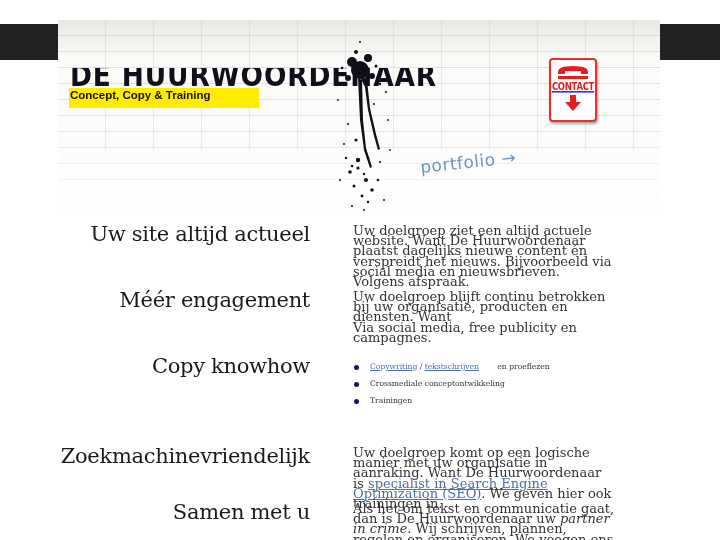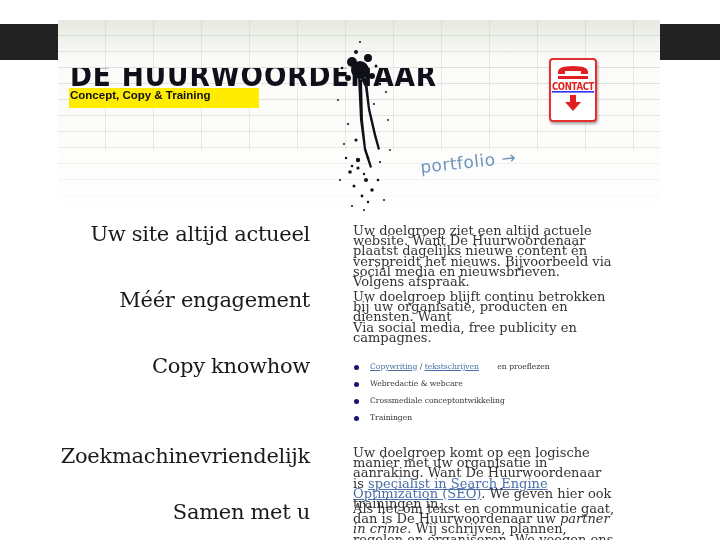--- a/index.html
+++ b/index.html
@@ -197,24 +197,20 @@
   <ul class="bullets">
     <li>
       <span class="dot"></span>
       <a href="#">Copywriting</a>
       <span style="white-space:pre;"> / </span>
       <a href="#">tekstschrijven</a>
       <span style="white-space:pre;padding-left:16px;"> en proeflezen</span>
     </li>
     <li>
       <span class="dot"></span>
-      <span>Webredactie &amp; webcare</span>
-    </li>
-    <li>
-      <span class="dot"></span>
       <span>Crossmediale conceptontwikkeling</span>
     </li>
     <li>
       <span class="dot"></span>
       <span>Trainingen</span>
     </li>
   </ul>
 </section>
 
 <section class="section" style="top:444px;">

